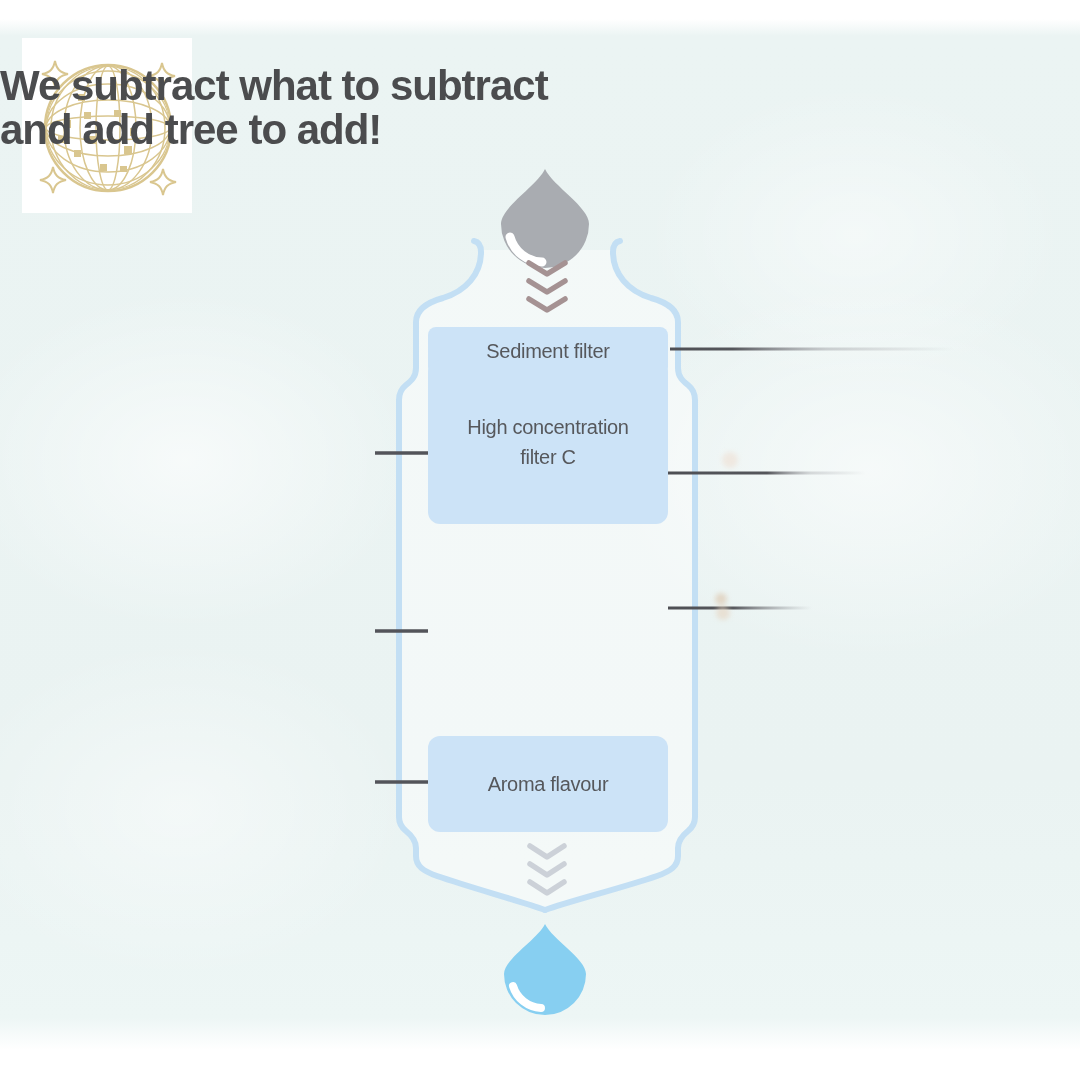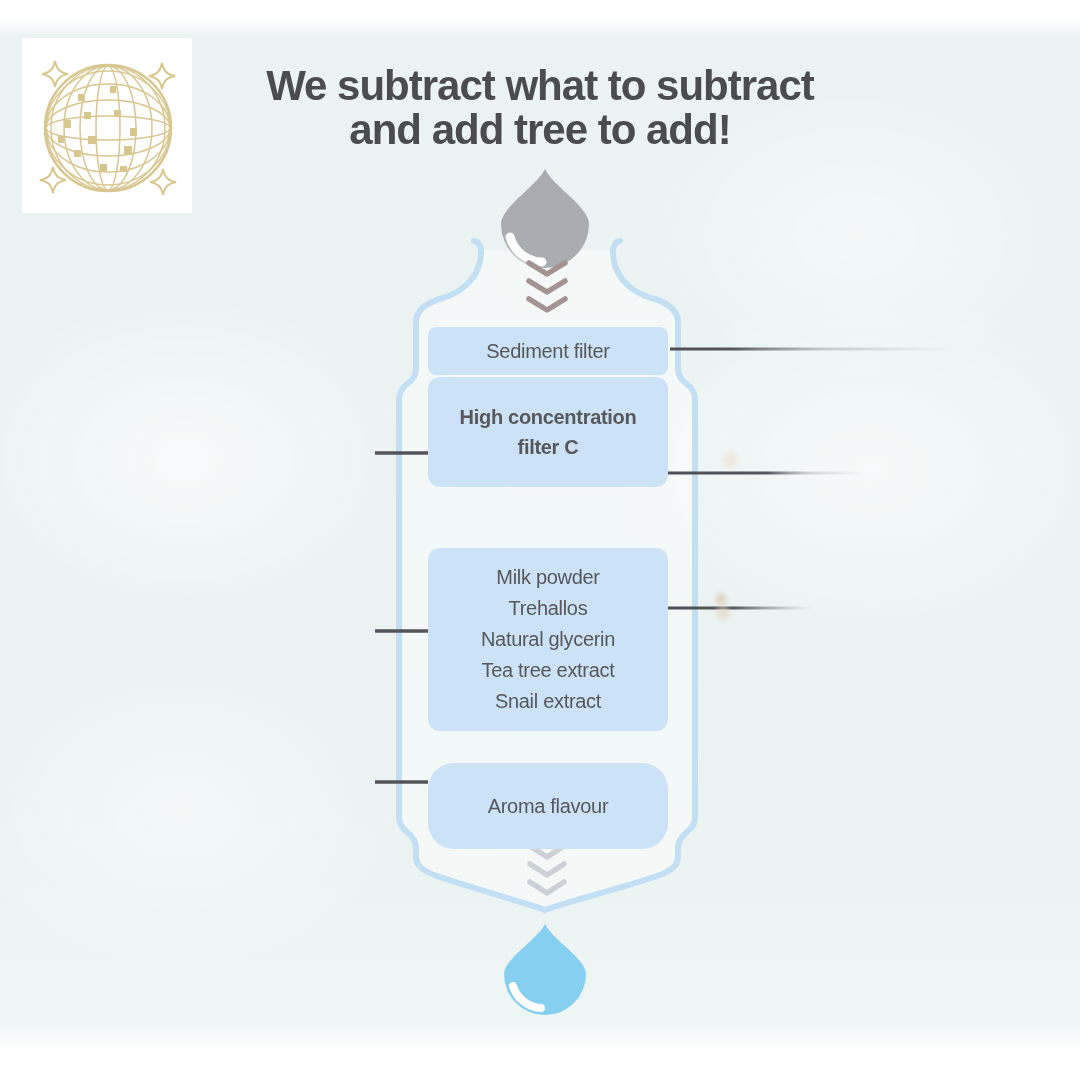--- a/index.html
+++ b/index.html
@@ -15,33 +15,33 @@
       radial-gradient(210px 150px at 855px 235px, rgba(255,255,255,.45), rgba(255,255,255,0)),
       radial-gradient(230px 170px at 180px 810px, rgba(255,255,255,.45), rgba(255,255,255,0)),
       linear-gradient(180deg,#ffffff 0px,#ffffff 19px,#ebf4f3 36px,#eaf3f2 780px,#edf6f5 1018px,#ffffff 1050px,#ffffff 1080px);
   }
   .diagram{position:absolute;left:0;top:0;width:1080px;height:1080px;}
   .logo-box{
     position:absolute;left:22px;top:38px;width:170px;height:175px;background:#ffffff;
     display:flex;align-items:center;justify-content:center;
   }
   .title{
-    position:absolute;left:0;top:64px;width:1080px;text-align:center;
+    position:absolute;left:0;top:64px;width:1080px;text-align:left;
     color:#4b4c4e;font-weight:bold;font-size:42px;line-height:44px;letter-spacing:-1px;
   }
   .title span{display:block;}
   .stage{
     position:absolute;left:428px;width:240px;background:#cce3f7;border-radius:12px;
     display:flex;flex-direction:column;align-items:center;justify-content:center;
     color:#56585c;font-size:20px;text-align:left;letter-spacing:-0.3px;
   }
   .stage-1{top:327px;height:48px;border-radius:8px;}
-  .stage-2{top:377px;height:110px;line-height:30px;font-weight:bold;}
+  .stage-2{top:360px;height:164px;line-height:30px;}
   .stage-3{top:548px;height:183px;line-height:31px;}
-  .stage-4{top:763px;height:86px;border-radius:26px;}
+  .stage-4{top:736px;height:96px;}
 </style>
 </head>
 <body>
 
 <div class="canvas">
   <div class="bg"></div>
 
   <svg class="diagram" viewBox="0 0 1080 1080">
     <defs>
       <linearGradient id="fadeR1" gradientUnits="userSpaceOnUse" x1="670" y1="0" x2="955" y2="0">
@@ -176,24 +176,17 @@
 
   <div class="stage stage-1">
     <span class="stage-line">Sediment filter</span>
   </div>
 
   <div class="stage stage-2">
     <span class="stage-line">High concentration</span>
     <span class="stage-line">filter C</span>
   </div>
 
-  <div class="stage stage-3">
-    <span class="stage-line">Milk powder</span>
-    <span class="stage-line">Trehallos</span>
-    <span class="stage-line">Natural glycerin</span>
-    <span class="stage-line">Tea tree extract</span>
-    <span class="stage-line">Snail extract</span>
-  </div>
 
   <div class="stage stage-4">
     <span class="stage-line">Aroma flavour</span>
   </div>
 </div>
 
 </body></html>

